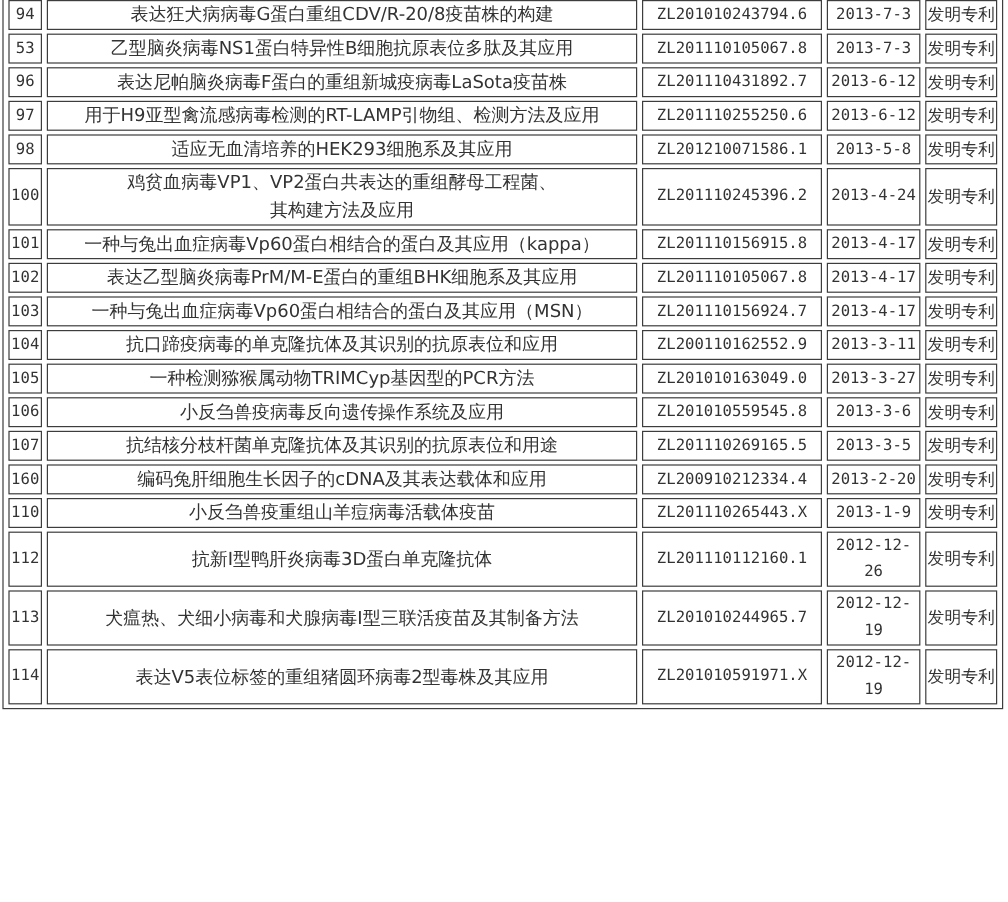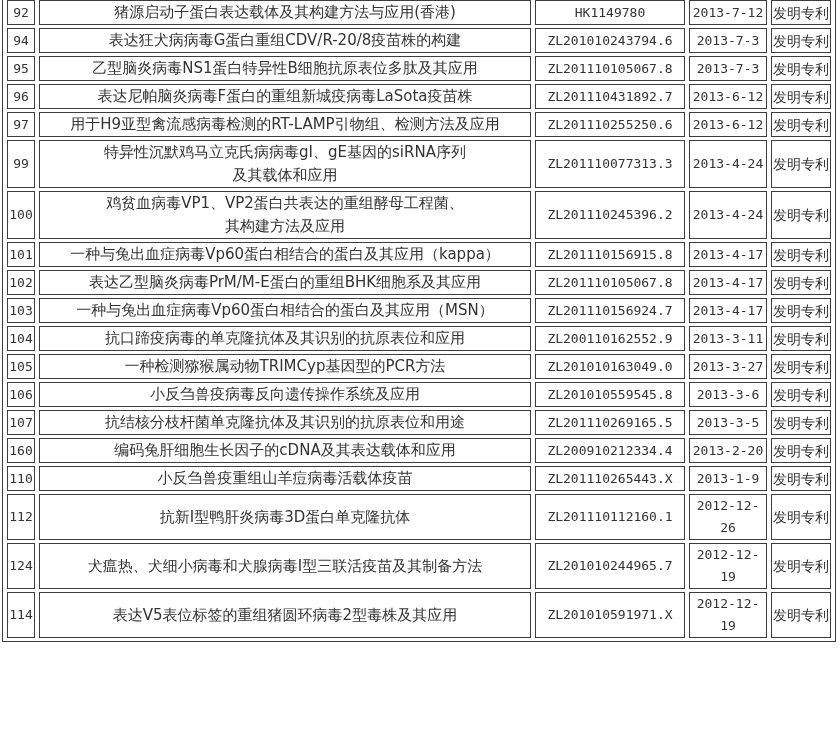--- a/index.html
+++ b/index.html
@@ -59,60 +59,52 @@
 <table class="patent-table">
   <colgroup>
     <col style="width:28px">
     <col style="width:492px">
     <col style="width:150px">
     <col style="width:78px">
     <col style="width:60px">
   </colgroup>
   <tbody>
       <tr>
-    <td class="c-no">92</td>
-    <td class="c-title">猪源启动子蛋白表达载体及其构建方法与应用(香港)</td>
-    <td class="c-patent">HK1149780</td>
-    <td class="c-date">2013-7-12</td>
-    <td class="c-type">发明专利</td>
-  </tr>
-      <tr>
     <td class="c-no">94</td>
     <td class="c-title">表达狂犬病病毒G蛋白重组CDV/R-20/8疫苗株的构建</td>
     <td class="c-patent">ZL201010243794.6</td>
     <td class="c-date">2013-7-3</td>
     <td class="c-type">发明专利</td>
   </tr>
       <tr>
-    <td class="c-no">95</td>
+    <td class="c-no">53</td>
     <td class="c-title">乙型脑炎病毒NS1蛋白特异性B细胞抗原表位多肽及其应用</td>
     <td class="c-patent">ZL201110105067.8</td>
     <td class="c-date">2013-7-3</td>
     <td class="c-type">发明专利</td>
   </tr>
       <tr>
     <td class="c-no">96</td>
     <td class="c-title">表达尼帕脑炎病毒F蛋白的重组新城疫病毒LaSota疫苗株</td>
     <td class="c-patent">ZL201110431892.7</td>
     <td class="c-date">2013-6-12</td>
     <td class="c-type">发明专利</td>
   </tr>
       <tr>
     <td class="c-no">97</td>
     <td class="c-title">用于H9亚型禽流感病毒检测的RT-LAMP引物组、检测方法及应用</td>
     <td class="c-patent">ZL201110255250.6</td>
     <td class="c-date">2013-6-12</td>
     <td class="c-type">发明专利</td>
   </tr>
-      <tr class="tall">
-    <td class="c-no">99</td>
-    <td class="c-title">特异性沉默鸡马立克氏病病毒gI、gE基因的siRNA序列
-及其载体和应用</td>
-    <td class="c-patent">ZL201110077313.3</td>
-    <td class="c-date">2013-4-24</td>
+      <tr>
+    <td class="c-no">98</td>
+    <td class="c-title">适应无血清培养的HEK293细胞系及其应用</td>
+    <td class="c-patent">ZL201210071586.1</td>
+    <td class="c-date">2013-5-8</td>
     <td class="c-type">发明专利</td>
   </tr>
       <tr class="tall">
     <td class="c-no">100</td>
     <td class="c-title">鸡贫血病毒VP1、VP2蛋白共表达的重组酵母工程菌、
 其构建方法及应用</td>
     <td class="c-patent">ZL201110245396.2</td>
     <td class="c-date">2013-4-24</td>
     <td class="c-type">发明专利</td>
   </tr>
@@ -180,21 +172,21 @@
     <td class="c-type">发明专利</td>
   </tr>
       <tr>
     <td class="c-no">112</td>
     <td class="c-title">抗新I型鸭肝炎病毒3D蛋白单克隆抗体</td>
     <td class="c-patent">ZL201110112160.1</td>
     <td class="c-date">2012-12-26</td>
     <td class="c-type">发明专利</td>
   </tr>
       <tr>
-    <td class="c-no">124</td>
+    <td class="c-no">113</td>
     <td class="c-title">犬瘟热、犬细小病毒和犬腺病毒I型三联活疫苗及其制备方法</td>
     <td class="c-patent">ZL201010244965.7</td>
     <td class="c-date">2012-12-19</td>
     <td class="c-type">发明专利</td>
   </tr>
       <tr>
     <td class="c-no">114</td>
     <td class="c-title">表达V5表位标签的重组猪圆环病毒2型毒株及其应用</td>
     <td class="c-patent">ZL201010591971.X</td>
     <td class="c-date">2012-12-19</td>

